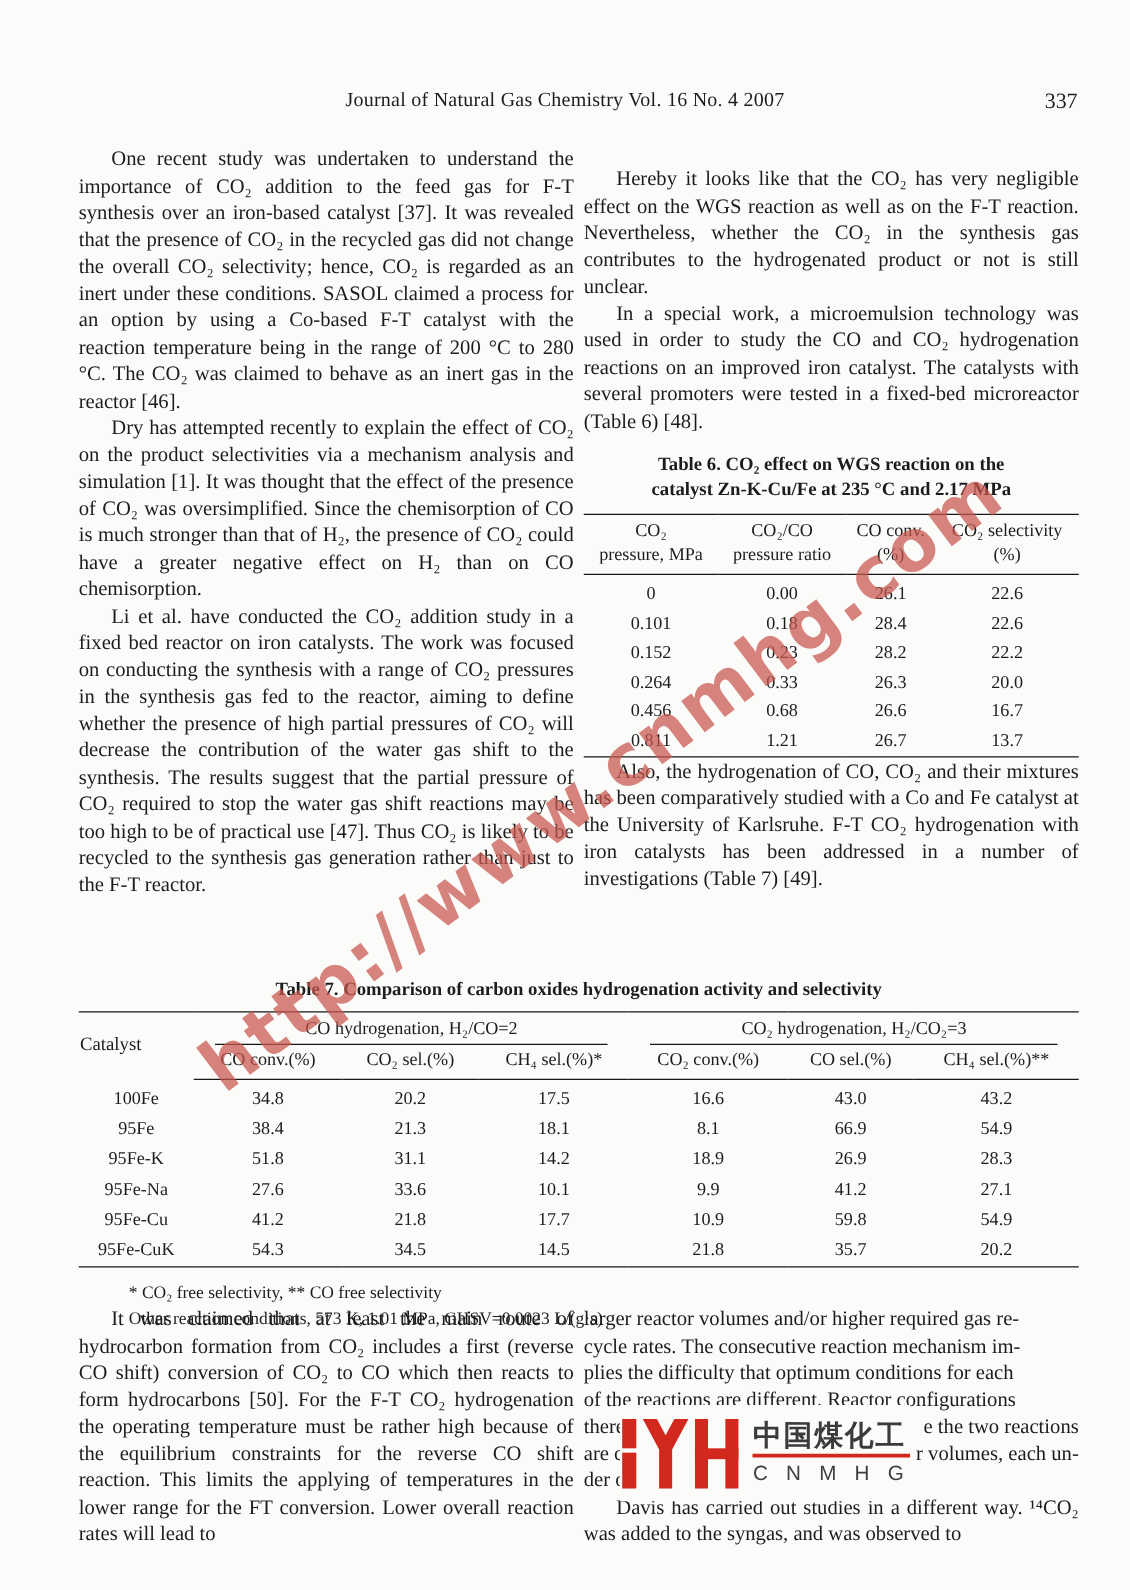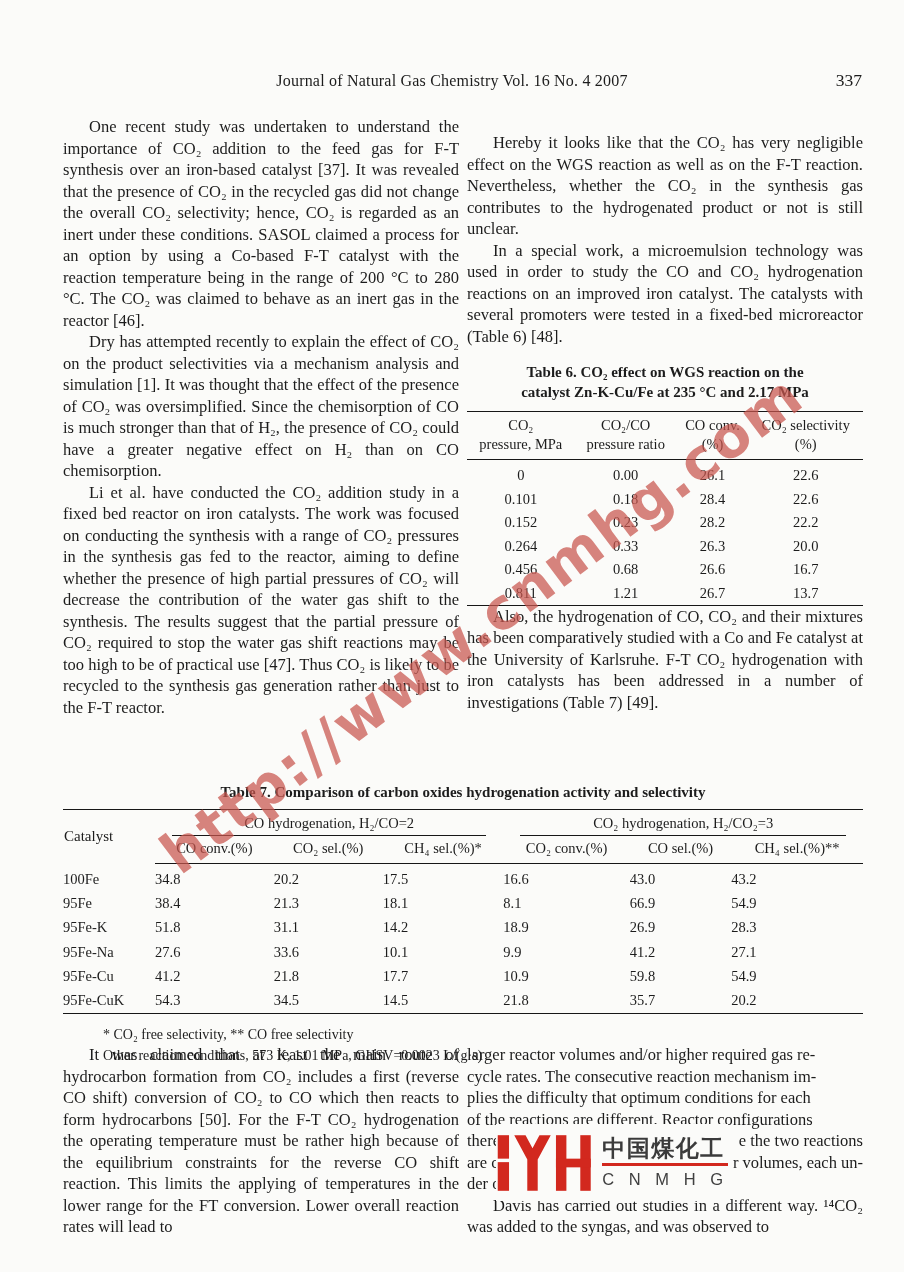--- a/index.html
+++ b/index.html
@@ -39,21 +39,21 @@
 
   
   #table7-section { position:absolute; left:63px; top:784px; width:800px; }
   .t7-caption { text-align:center; font-weight:bold; font-size:15px; margin:0 0 8px 0; }
   #table7-section table { width:100%; border-collapse:collapse; font-size:14.5px;
               border-top:1.8px solid #171717; border-bottom:1.8px solid #171717; }
   #table7-section th { font-weight:normal; }
   .t7-cat { width:92px; text-align:left; vertical-align:middle; font-size:15px; }
   .grp-h div { border-bottom:1.3px solid #171717; margin:0 16px; padding:4px 0 3px; text-align:center; }
   tr.sub th { padding:3px 0 6px; border-bottom:1.5px solid #171717; text-align:center; }
-  #table7-section td { padding:3.6px 0; }
+  #table7-section td { text-align:center; padding:3.6px 0; }
   #table7-section tr.first td { padding-top:7px; }
   .t7-notes { margin:10px 0 0 40px; font-size:14px; line-height:21px; }
 
   
   .br-split { display:flex; justify-content:space-between; text-align:left; }
   .br-plain { text-align:left; }
 
   
   #watermark {
     position:absolute; left:148px; top:834px;

